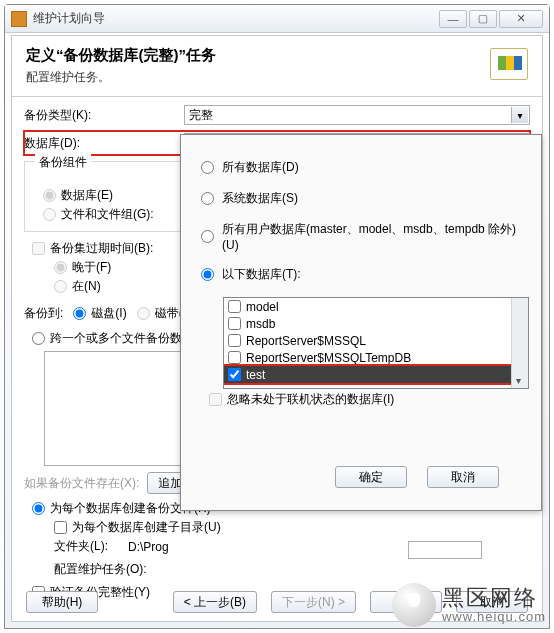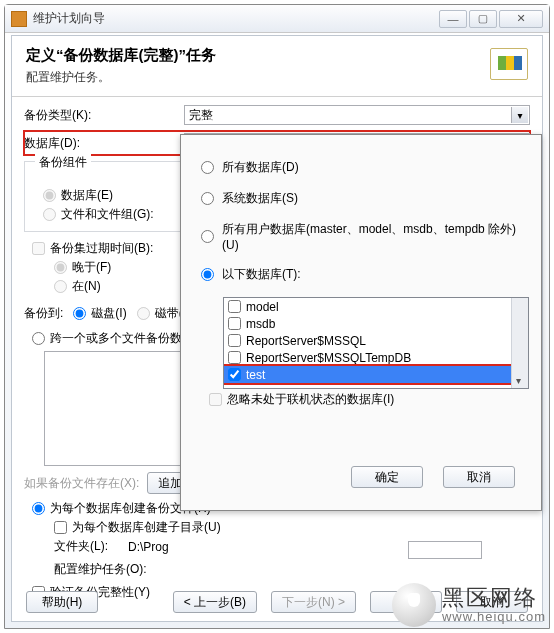--- a/index.html
+++ b/index.html
@@ -38,25 +38,25 @@
 .footer-btns .spacer{flex:1}
 
 
 .dd-panel{position:absolute;left:180px;top:134px;width:362px;height:377px;background:#fafafa;border:1px solid #888;box-shadow:0 2px 6px rgba(0,0,0,.25)}
 .dd-inner{position:absolute;inset:10px 12px 10px 20px}
 .opt{display:flex;align-items:center;margin:14px 0}
 .opt input{margin-right:8px}
 .db-list{border:1px solid #828790;background:#fff;height:92px;overflow:hidden;position:relative;margin-top:4px;margin-left:22px}
 .db-list .item{display:flex;align-items:center;height:17px;padding-left:4px}
 .db-list .item input{margin-right:5px}
-.db-list .sel{background:#3b82f6;color:#fff;outline:2px solid #d8261c}
+.db-list .sel{background:#404040;color:#fff;outline:2px solid #d8261c}
 .db-list .sel *{color:#fff}
 .db-list .scroll{position:absolute;right:0;top:0;bottom:0;width:17px;background:#eceef2;border-left:1px solid #cfd3da}
 .db-list .scroll::after{content:"▾";position:absolute;bottom:2px;left:4px;font-size:10px;color:#555}
-.dd-footer{position:absolute;right:14px;bottom:12px;display:flex;gap:20px}
+.dd-footer{position:absolute;right:30px;bottom:12px;display:flex;gap:20px}
 
 
 .watermark{position:absolute;right:8px;bottom:6px;display:flex;align-items:center;gap:6px;pointer-events:none}
 .watermark .wcircle{width:44px;height:44px;border-radius:50%;background:radial-gradient(circle at 35% 30%,#fff,#d9d9d9 60%,#bcbcbc);position:relative}
 .watermark .wcircle::after{content:"";position:absolute;left:16px;top:10px;width:12px;height:14px;background:#fff;border-radius:6px 6px 10px 10px}
 .watermark .wtxt{line-height:1.1}
 .watermark .l1{font-size:22px;font-weight:normal;color:#3b3b3b;letter-spacing:2px}
 .watermark .l2{font-size:13px;color:#7a7a7a;letter-spacing:1px}
 
 .small-input{width:74px;height:18px;border:1px solid #abadb3;background:#fff}

